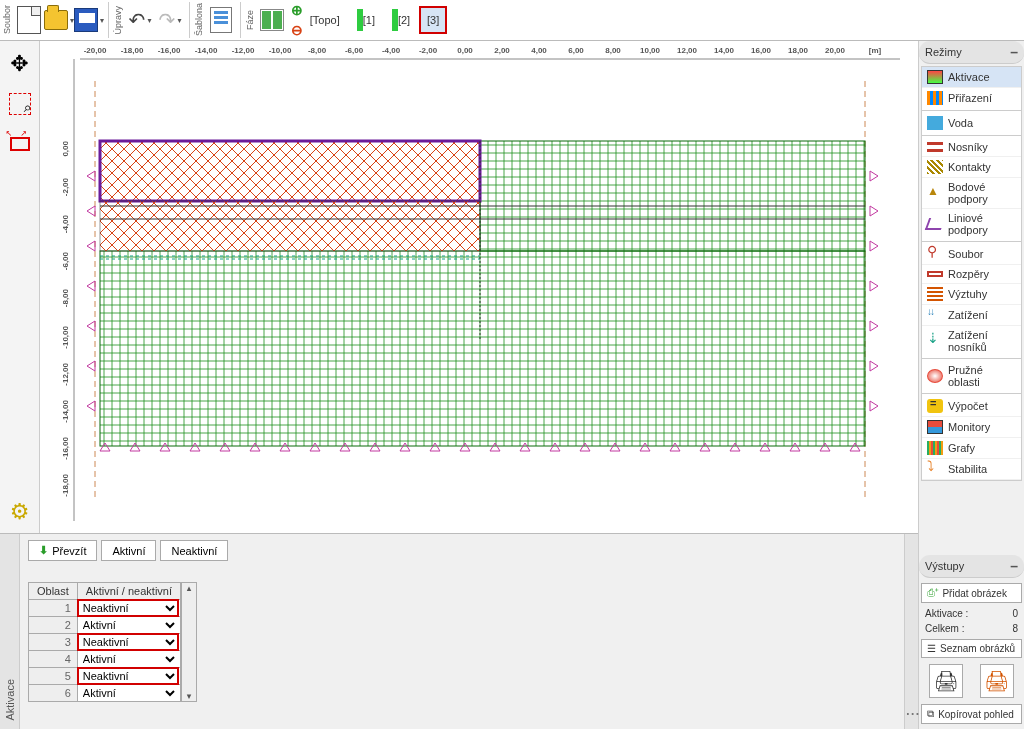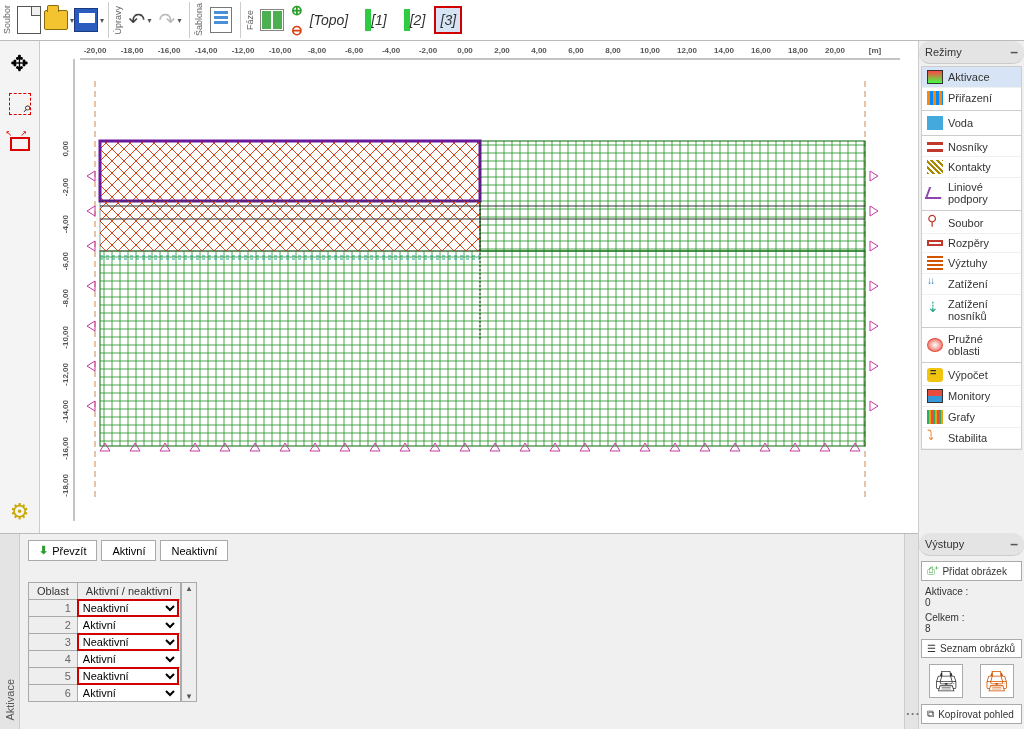--- a/index.html
+++ b/index.html
@@ -17,21 +17,21 @@
 .icon-save { width:24px; height:24px; background:#2a5bbf; border:1px solid #1a3a7a; position:relative; }
 .icon-save::after { content:""; position:absolute; top:4px; left:4px; width:16px; height:10px; background:#fff; }
 .drop-arrow { font-size:8px; color:#555; margin-left:2px; }
 .icon-tpl { width:22px; height:26px; background:#fff; border:1px solid #777; position:relative; }
 .icon-tpl::after { content:""; position:absolute; top:3px; left:3px; right:3px; height:3px; background:#4a90d9; box-shadow:0 5px #4a90d9, 0 10px #4a90d9; }
 .icon-phase { width:24px; height:22px; background:#fff; border:1px solid #888; display:flex; }
 .icon-phase span { flex:1; background:#4caf50; margin:1px; }
 .pm { display:flex; flex-direction:column; justify-content:center; gap:4px; margin-left:4px; }
 .pm span:first-child { color:#2a9d2a; font-weight:bold; font-size:14px; }
 .pm span:last-child { color:#d84315; font-weight:bold; font-size:14px; }
-.phase-btn { height:28px; min-width:28px; padding:0 4px; display:flex; align-items:center; justify-content:center; border:1px solid transparent; cursor:pointer; font-size:14px; margin:16px 2px;font-style:italic; }
+.phase-btn { height:28px; min-width:28px; padding:0 4px; display:flex; align-items:center; justify-content:center; border:1px solid transparent; cursor:pointer; font-size:11px; margin:16px 2px; }
 .phase-bar { width:6px; height:22px; background:#2ecc40; margin-left:3px; }
 .phase-btn.selected { background:#d6e4f5; border:2px solid #d10000; }
 
 
 .left-toolbar { position:absolute; left:0; top:41px; width:40px; bottom:196px; background:#f4f4f4; border-right:1px solid #ccc; display:flex; flex-direction:column; align-items:center; padding-top:8px; gap:10px; }
 .left-toolbar .lt { width:30px; height:30px; display:flex; align-items:center; justify-content:center; cursor:pointer; }
 .lt-move { font-size:22px; color:#000; }
 .lt-zoom { width:22px; height:22px; border:1px dashed #d00; position:relative; }
 .lt-zoom::after { content:"⌕"; position:absolute; bottom:-2px; right:-2px; font-size:14px; color:#000;}
 .lt-fit { width:20px; height:14px; border:2px solid #d00; position:relative; }
@@ -65,21 +65,21 @@
 .mi-zat { position:relative;} .mi-zat::after{content:"⇣"; color:#16a085; font-size:14px; position:absolute; top:-4px;}
 .mi-pru { border:1px solid #e74c3c; border-radius:50%; background:radial-gradient(#fff,#e74c3c);}
 .mi-vyp { background:#f1c40f; border-radius:3px; position:relative;} .mi-vyp::after{content:"="; position:absolute; top:-2px; left:3px; font-weight:bold;}
 .mi-mon { background:linear-gradient(#e74c3c 50%,#3498db 50%); border:1px solid #333;}
 .mi-gra { background:repeating-linear-gradient(90deg,#27ae60,#27ae60 2px,#f39c12 2px,#f39c12 4px,#e74c3c 4px,#e74c3c 6px);}
 .mi-sta { position:relative;} .mi-sta::after{content:"⤵"; color:#e67e22; font-size:14px; position:absolute; top:-4px;}
 
 
 .outputs { margin:2px; }
 .out-btn { background:#fff; border:1px solid #aaa; padding:3px 5px; margin:3px 0; display:flex; align-items:center; gap:4px; cursor:pointer; font-size:10px; }
-.out-row { display:flex; justify-content:space-between; padding:2px 4px; font-size:10px;flex-direction:column; }
+.out-row { display:flex; justify-content:space-between; padding:2px 4px; font-size:10px; }
 .out-icons { display:flex; justify-content:space-around; margin:6px 0; }
 .out-icons .pr { width:34px; height:34px; border:1px solid #aaa; background:#fff; display:flex; align-items:center; justify-content:center; font-size:20px; cursor:pointer; }
 
 
 .bottom-panel { position:absolute; left:0; right:106px; bottom:0; height:196px; background:#f0f0f0; border-top:1px solid #bbb; display:flex; }
 .bottom-panel .vtab { width:20px; background:#e4e4e4; border-right:1px solid #ccc; display:flex; align-items:flex-end; justify-content:center; }
 .bottom-panel .vtab span { writing-mode:vertical-rl; transform:rotate(180deg); padding:8px 2px; font-size:11px; color:#555; }
 .bottom-main { flex:1; padding:6px 8px; position:relative; }
 .b-buttons { display:flex; gap:4px; margin-bottom:6px; }
 .b-buttons button { background:#fff; border:1px solid #aaa; padding:3px 10px; font-size:11px; cursor:pointer; }
@@ -273,20 +273,24 @@
         <span>Voda</span>
       </div>
       <div class="mode-item">
         <span class="mi mi-nos"></span>
         <span>Nosníky</span>
       </div>
       <div class="mode-item">
         <span class="mi mi-kont"></span>
         <span>Kontakty</span>
       </div>
+      <div class="mode-item">
+        <span class="mi mi-bod"></span>
+        <span>Bodové podpory</span>
+      </div>
       <div class="mode-item sep-after">
         <span class="mi mi-lin"></span>
         <span>Liniové podpory</span>
       </div>
       <div class="mode-item">
         <span class="mi mi-kot"></span>
         <span>Soubor</span>
       </div>
       <div class="mode-item">
         <span class="mi mi-roz"></span>

